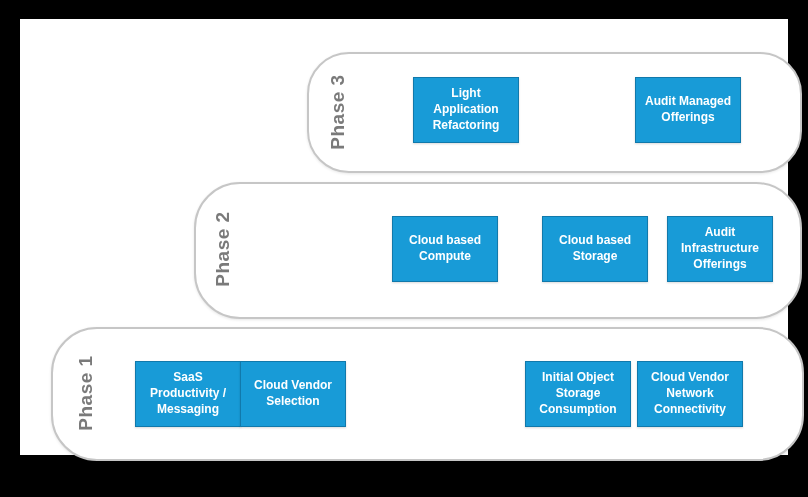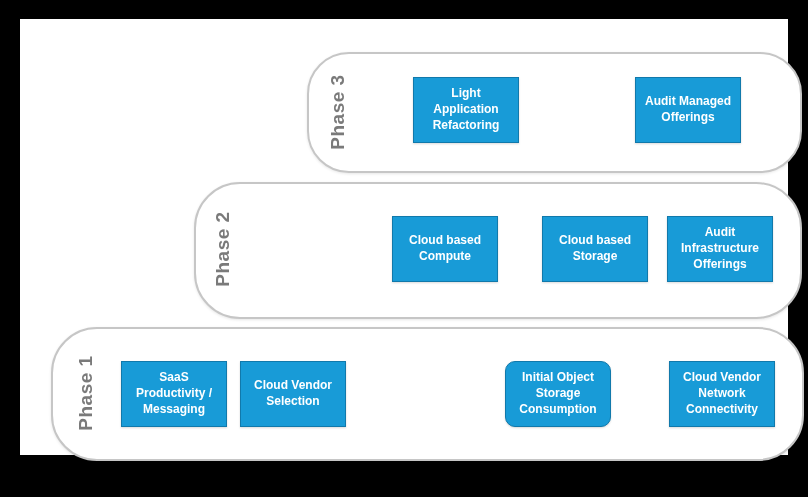--- a/index.html
+++ b/index.html
@@ -42,21 +42,21 @@
     padding:3px 6px; box-sizing:border-box;
     box-shadow:0 1px 2px rgba(0,0,0,0.15);
   }
   .row-top { top:23px; }
   .row-mid { top:32px; }
   
   .p3-0 { left:68px;margin-left:36px; }  .p3-1 { left:197px; } .p3-2 { left:326px; }
   
   .p2-0 { left:53px; }  .p2-1 { left:196px; } .p2-2 { left:309px;margin-left:37px; } .p2-3 { left:439px;margin-left:32px; }
   
-  .p1-0 { left:68px; }  .p1-1 { left:187px; } .p1-2 { left:326px; } .p1-3 { left:452px;border-radius:10px; } .p1-4 { left:616px; }
+  .p1-0 { left:82px; }  .p1-1 { left:187px; } .p1-2 { left:326px; } .p1-3 { left:472px; } .p1-4 { left:584px; }
 </style>
 </head>
 <body>
 
 <div class="stage">
   <div class="canvas">
 
     <div class="phase-container pc-3">
       <div class="phase-label pl-3">Phase 3</div>
       <div class="item-box row-top p3-0">Light Application Refactoring</div>

